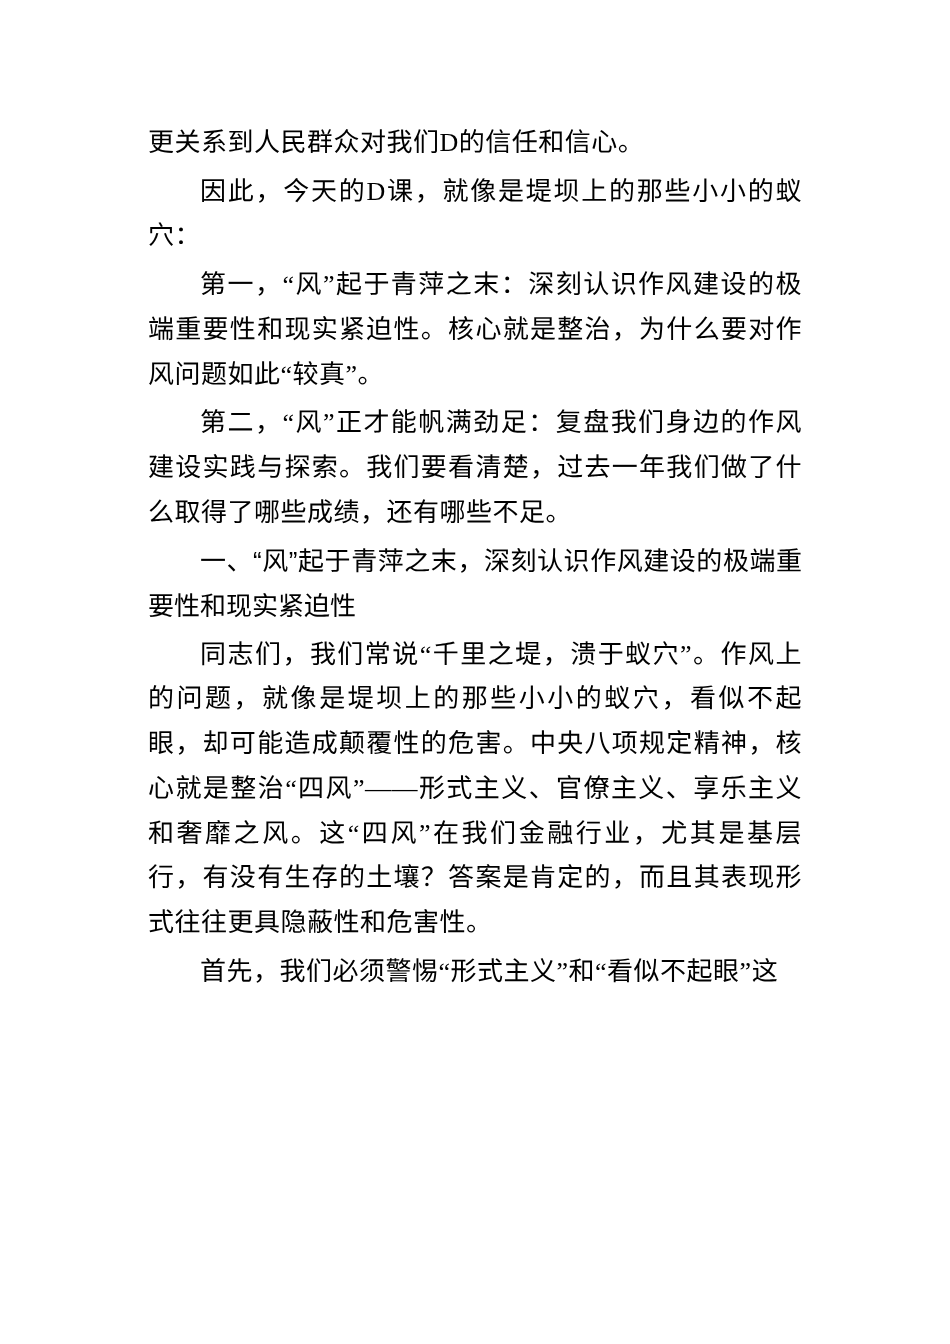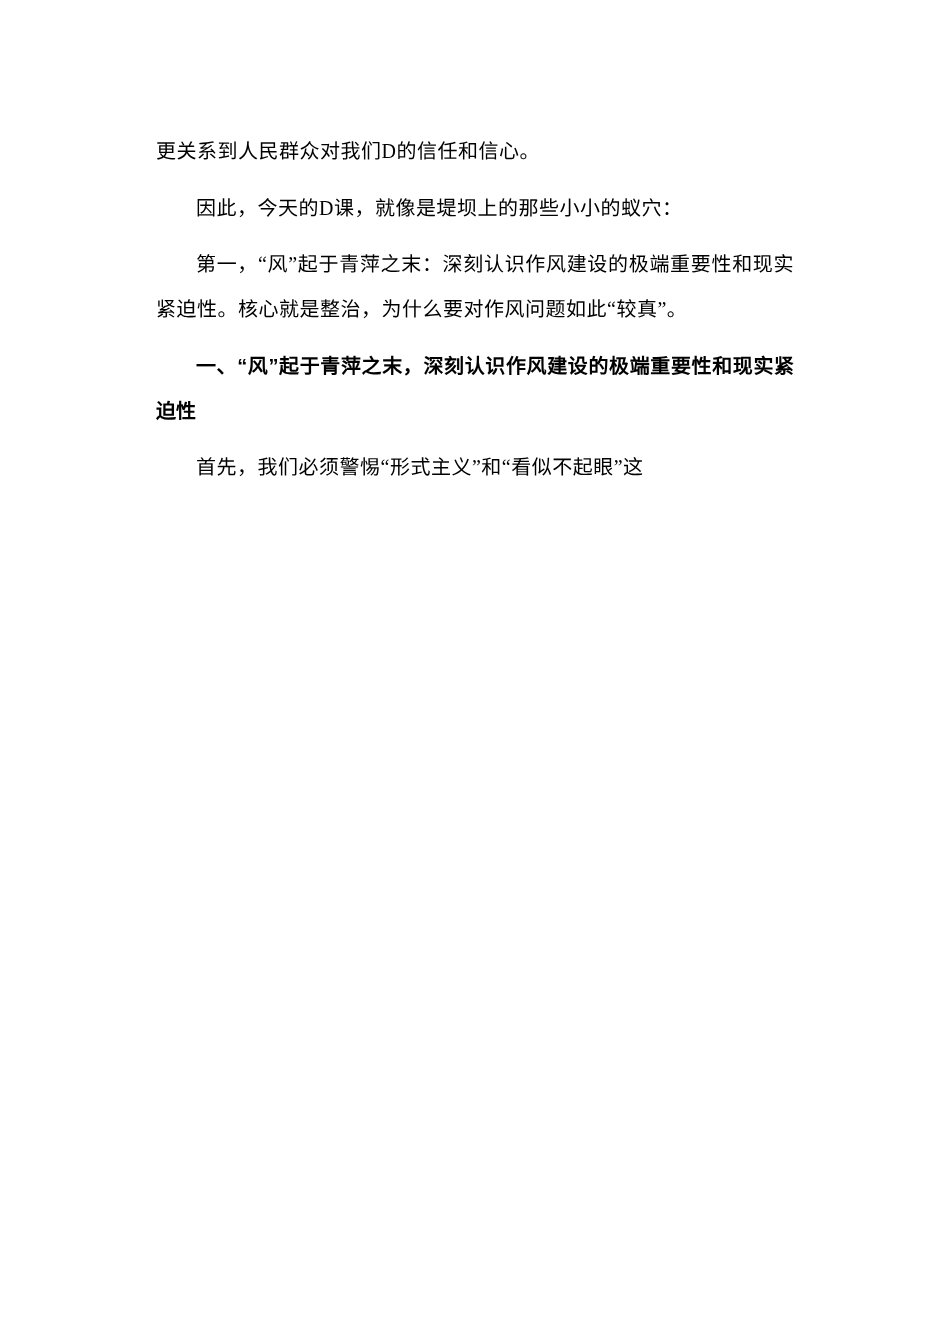--- a/index.html
+++ b/index.html
@@ -14,41 +14,43 @@
     overflow: hidden;
   }
   .page {
     box-sizing: border-box;
     width: 950px;
     height: 1344px;
     background: #ffffff;
     padding: 117px 144px 0 144px;
   }
   .para {
-    margin: 12px;
+    margin: 4px;
     color: #000000;
     font-family: "Liberation Serif", "DejaVu Serif", serif;
-    font-size: 20px;
+    font-size: 26px;
     line-height: 44.7px;
     text-align: justify;
     text-justify: inter-character;
     word-break: break-all;
     letter-spacing: 0.5px;
   }
   .indent {
     text-indent: 2em;
   }
   .heading {
     font-family: "Liberation Sans", "DejaVu Sans", sans-serif;
-    font-weight: 700;
+    font-weight: 400;
     letter-spacing: 0;
   }
 </style>
 </head>
 <body>
 
 <div class="page">
   <p class="para">更关系到人民群众对我们D的信任和信心。</p>
   <p class="para indent">因此，今天的D课，就像是堤坝上的那些小小的蚁穴：</p>
   <p class="para indent">第一，“风”起于青萍之末：深刻认识作风建设的极端重要性和现实紧迫性。核心就是整治，为什么要对作风问题如此“较真”。</p>
+  <p class="para indent">第二，“风”正才能帆满劲足：复盘我们身边的作风建设实践与探索。我们要看清楚，过去一年我们做了什么取得了哪些成绩，还有哪些不足。</p>
   <p class="para heading indent">一、“风”起于青萍之末，深刻认识作风建设的极端重要性和现实紧迫性</p>
+  <p class="para indent">同志们，我们常说“千里之堤，溃于蚁穴”。作风上的问题，就像是堤坝上的那些小小的蚁穴，看似不起眼，却可能造成颠覆性的危害。中央八项规定精神，核心就是整治“四风”——形式主义、官僚主义、享乐主义和奢靡之风。这“四风”在我们金融行业，尤其是基层行，有没有生存的土壤？答案是肯定的，而且其表现形式往往更具隐蔽性和危害性。</p>
   <p class="para indent">首先，我们必须警惕“形式主义”和“看似不起眼”这</p>
 </div>
 
 </body></html>

